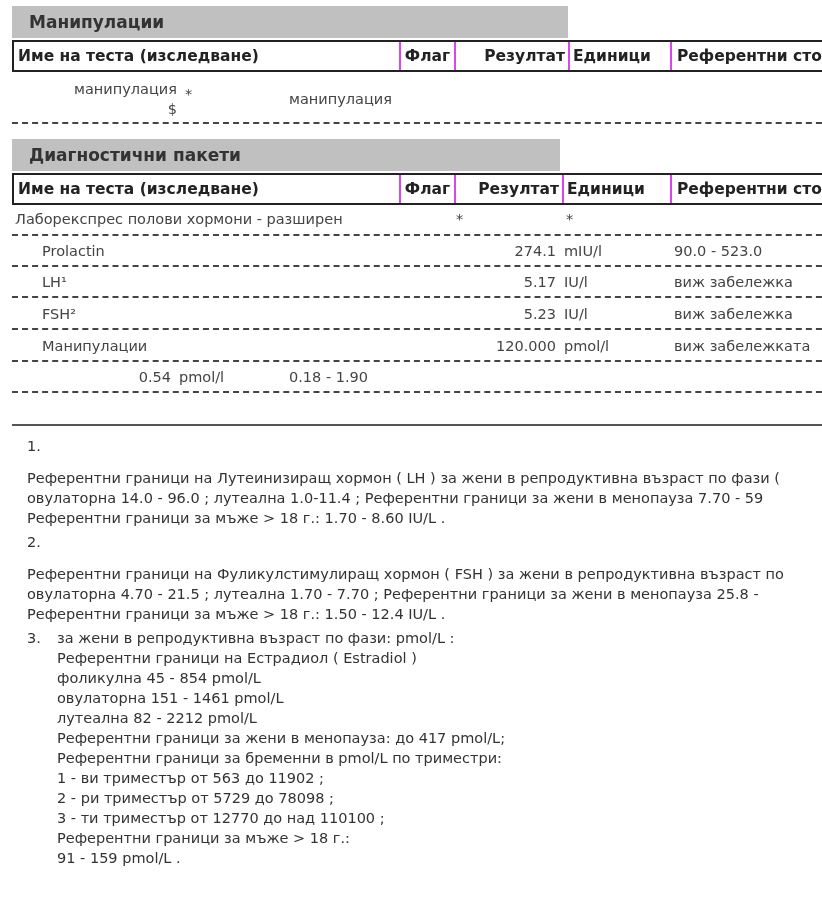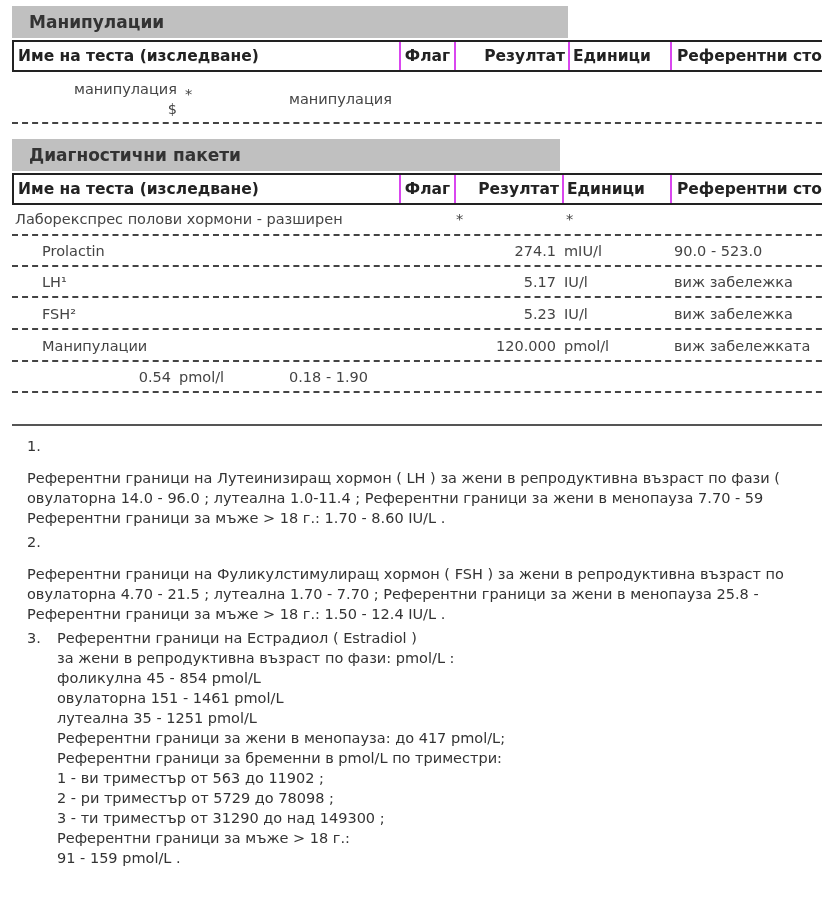--- a/index.html
+++ b/index.html
@@ -128,26 +128,26 @@
   <p>2.</p>
   <div style="height:12px;"></div>
   <p>Референтни граници на Фуликулстимулиращ хормон ( FSH ) за жени в репродуктивна възраст по</p>
   <p>овулаторна 4.70 - 21.5 ; лутеална 1.70 - 7.70 ; Референтни граници за жени в менопауза 25.8 -</p>
   <p>Референтни граници за мъже &gt; 18 г.: 1.50 - 12.4 IU/L .</p>
 </div>
 
 <div class="notes n3" style="top:628px;">
   <div class="num">3.</div>
   <div>
+    <p>за жени в репродуктивна възраст по фази: pmol/L :</p>
     <p>Референтни граници на Естрадиол ( Estradiol )</p>
-    <p>за жени в репродуктивна възраст по фази: pmol/L :</p>
     <p>фоликулна 45 - 854 pmol/L</p>
     <p>овулаторна 151 - 1461 pmol/L</p>
-    <p>лутеална 35 - 1251 pmol/L</p>
+    <p>лутеална 82 - 2212 pmol/L</p>
     <p>Референтни граници за жени в менопауза: до 417 pmol/L;</p>
     <p>Референтни граници за бременни в pmol/L по триместри:</p>
     <p>1 - ви триместър от 563 до 11902 ;</p>
     <p>2 - ри триместър от 5729 до 78098 ;</p>
-    <p>3 - ти триместър от 31290 до над 149300 ;</p>
+    <p>3 - ти триместър от 12770 до над 110100 ;</p>
     <p>Референтни граници за мъже &gt; 18 г.:</p>
     <p>91 - 159 pmol/L .</p>
   </div>
 </div>
 
 </body></html>

